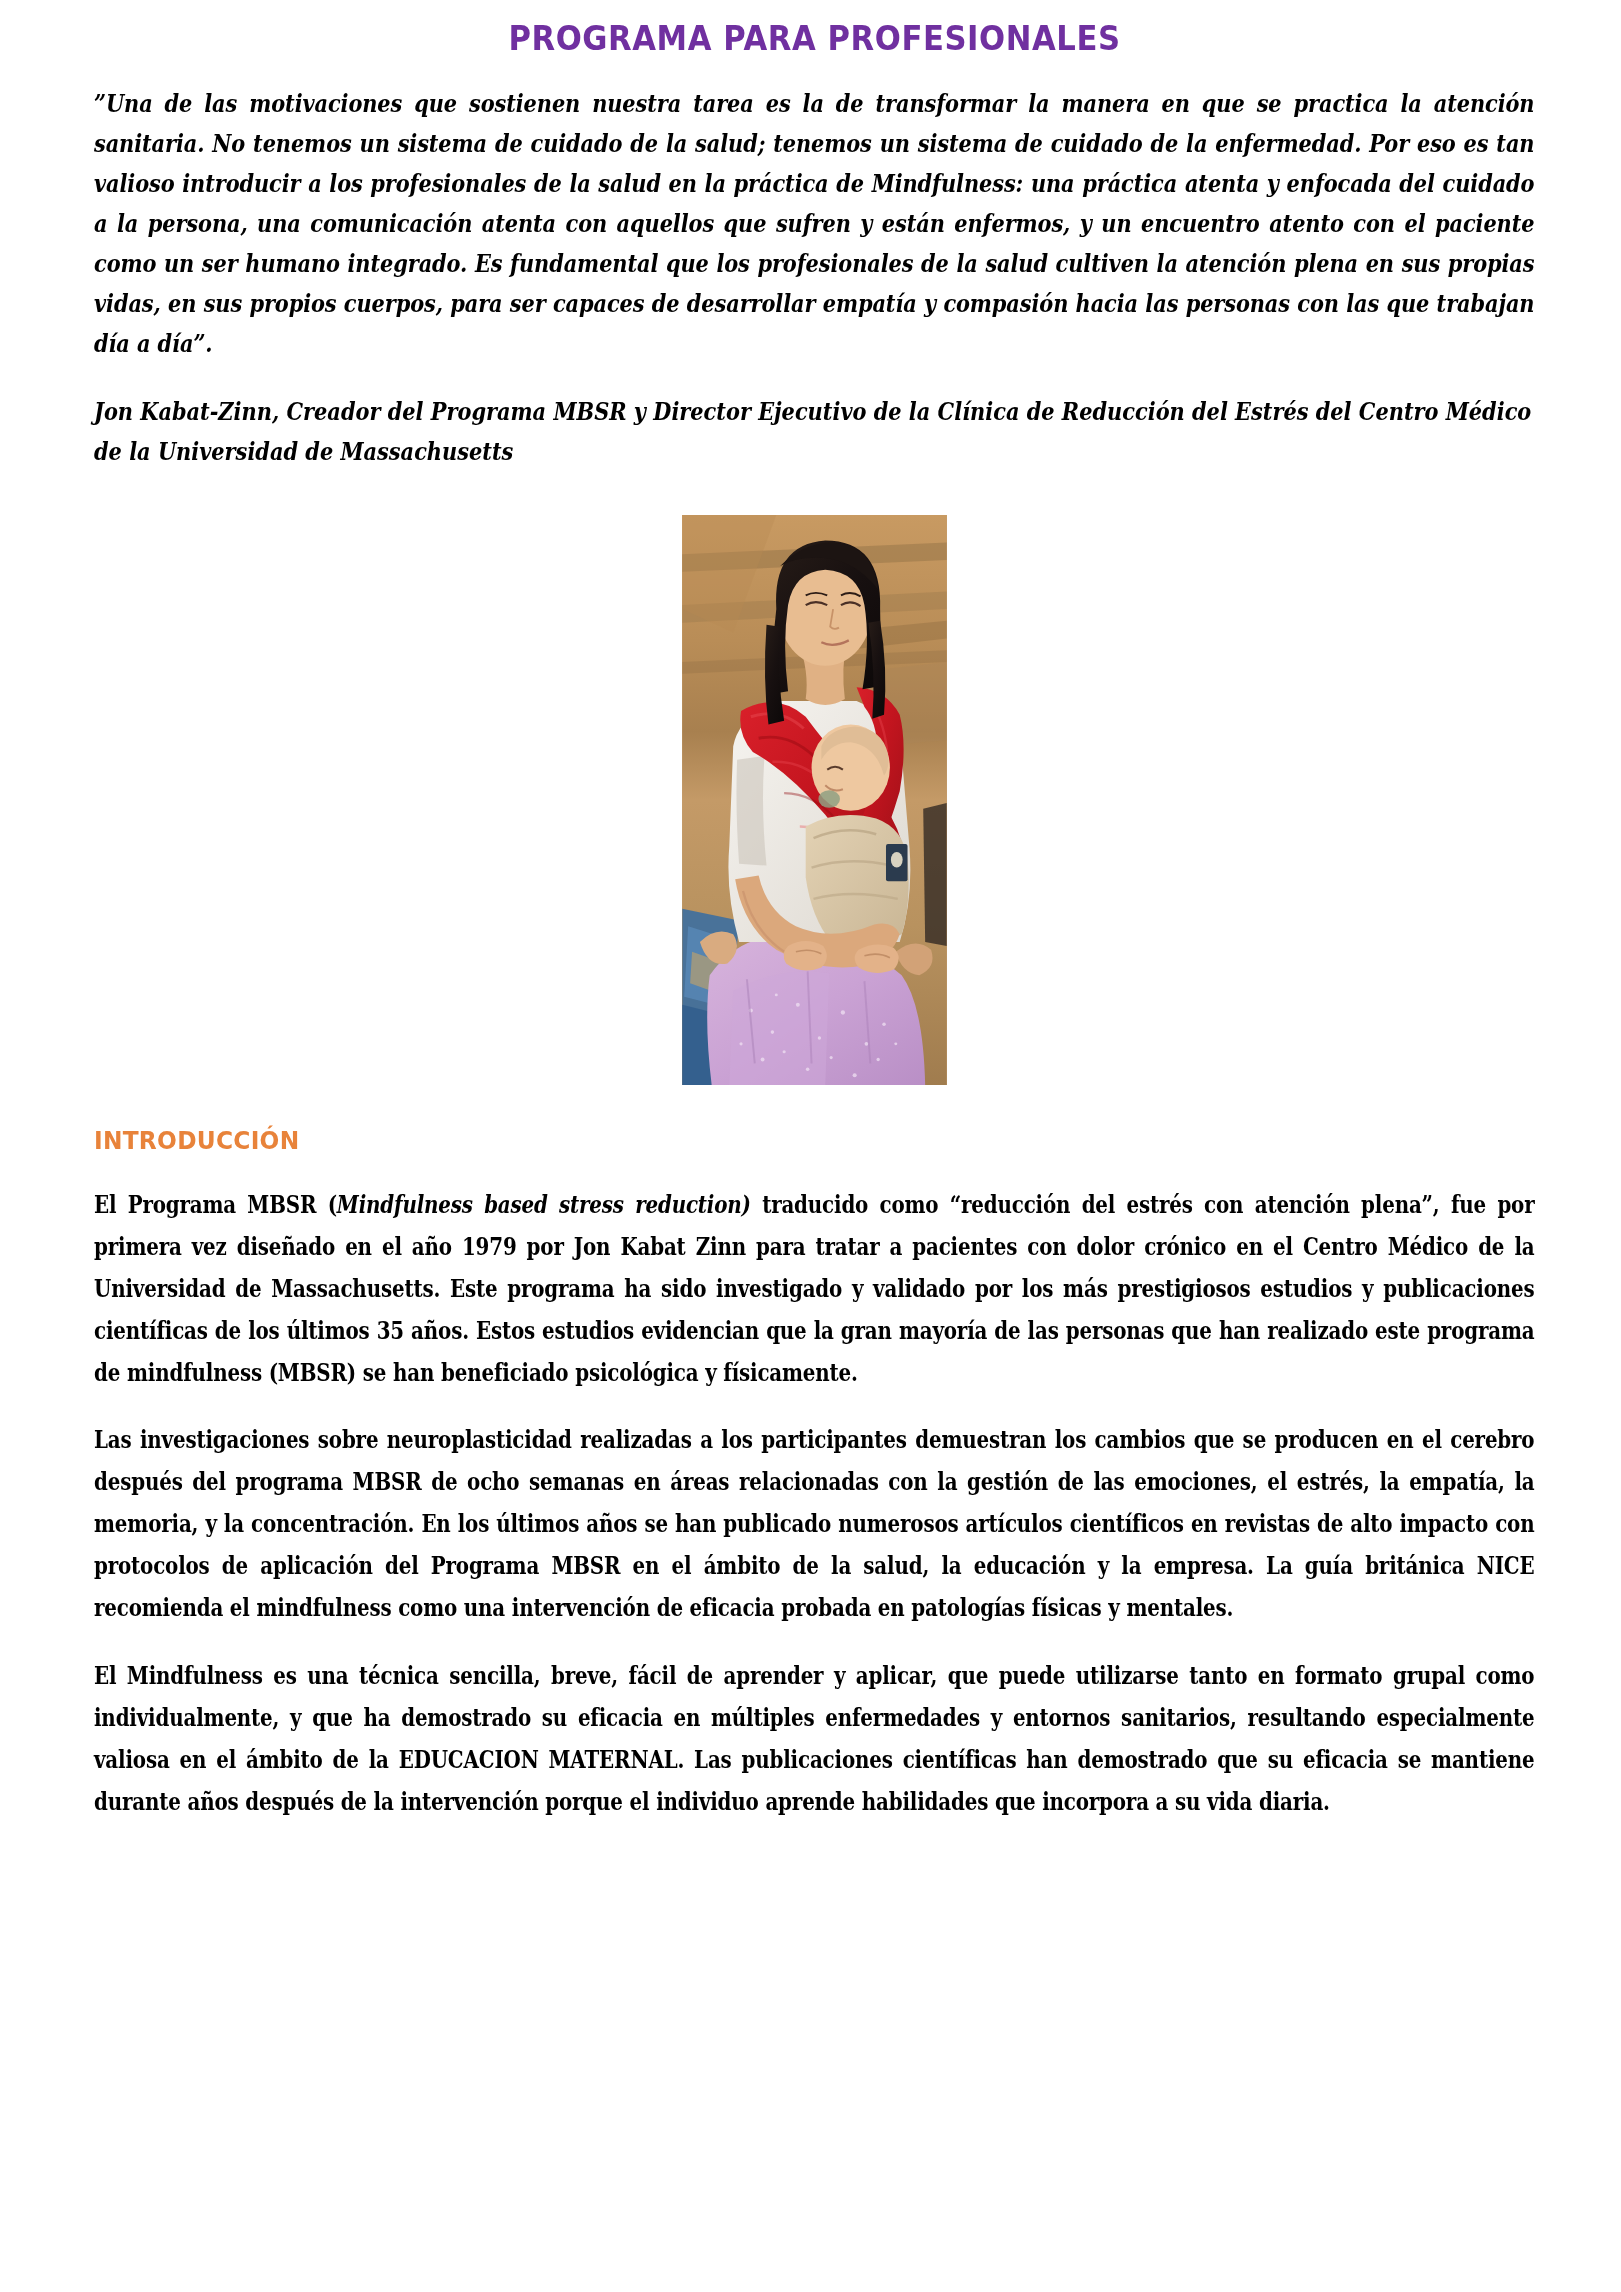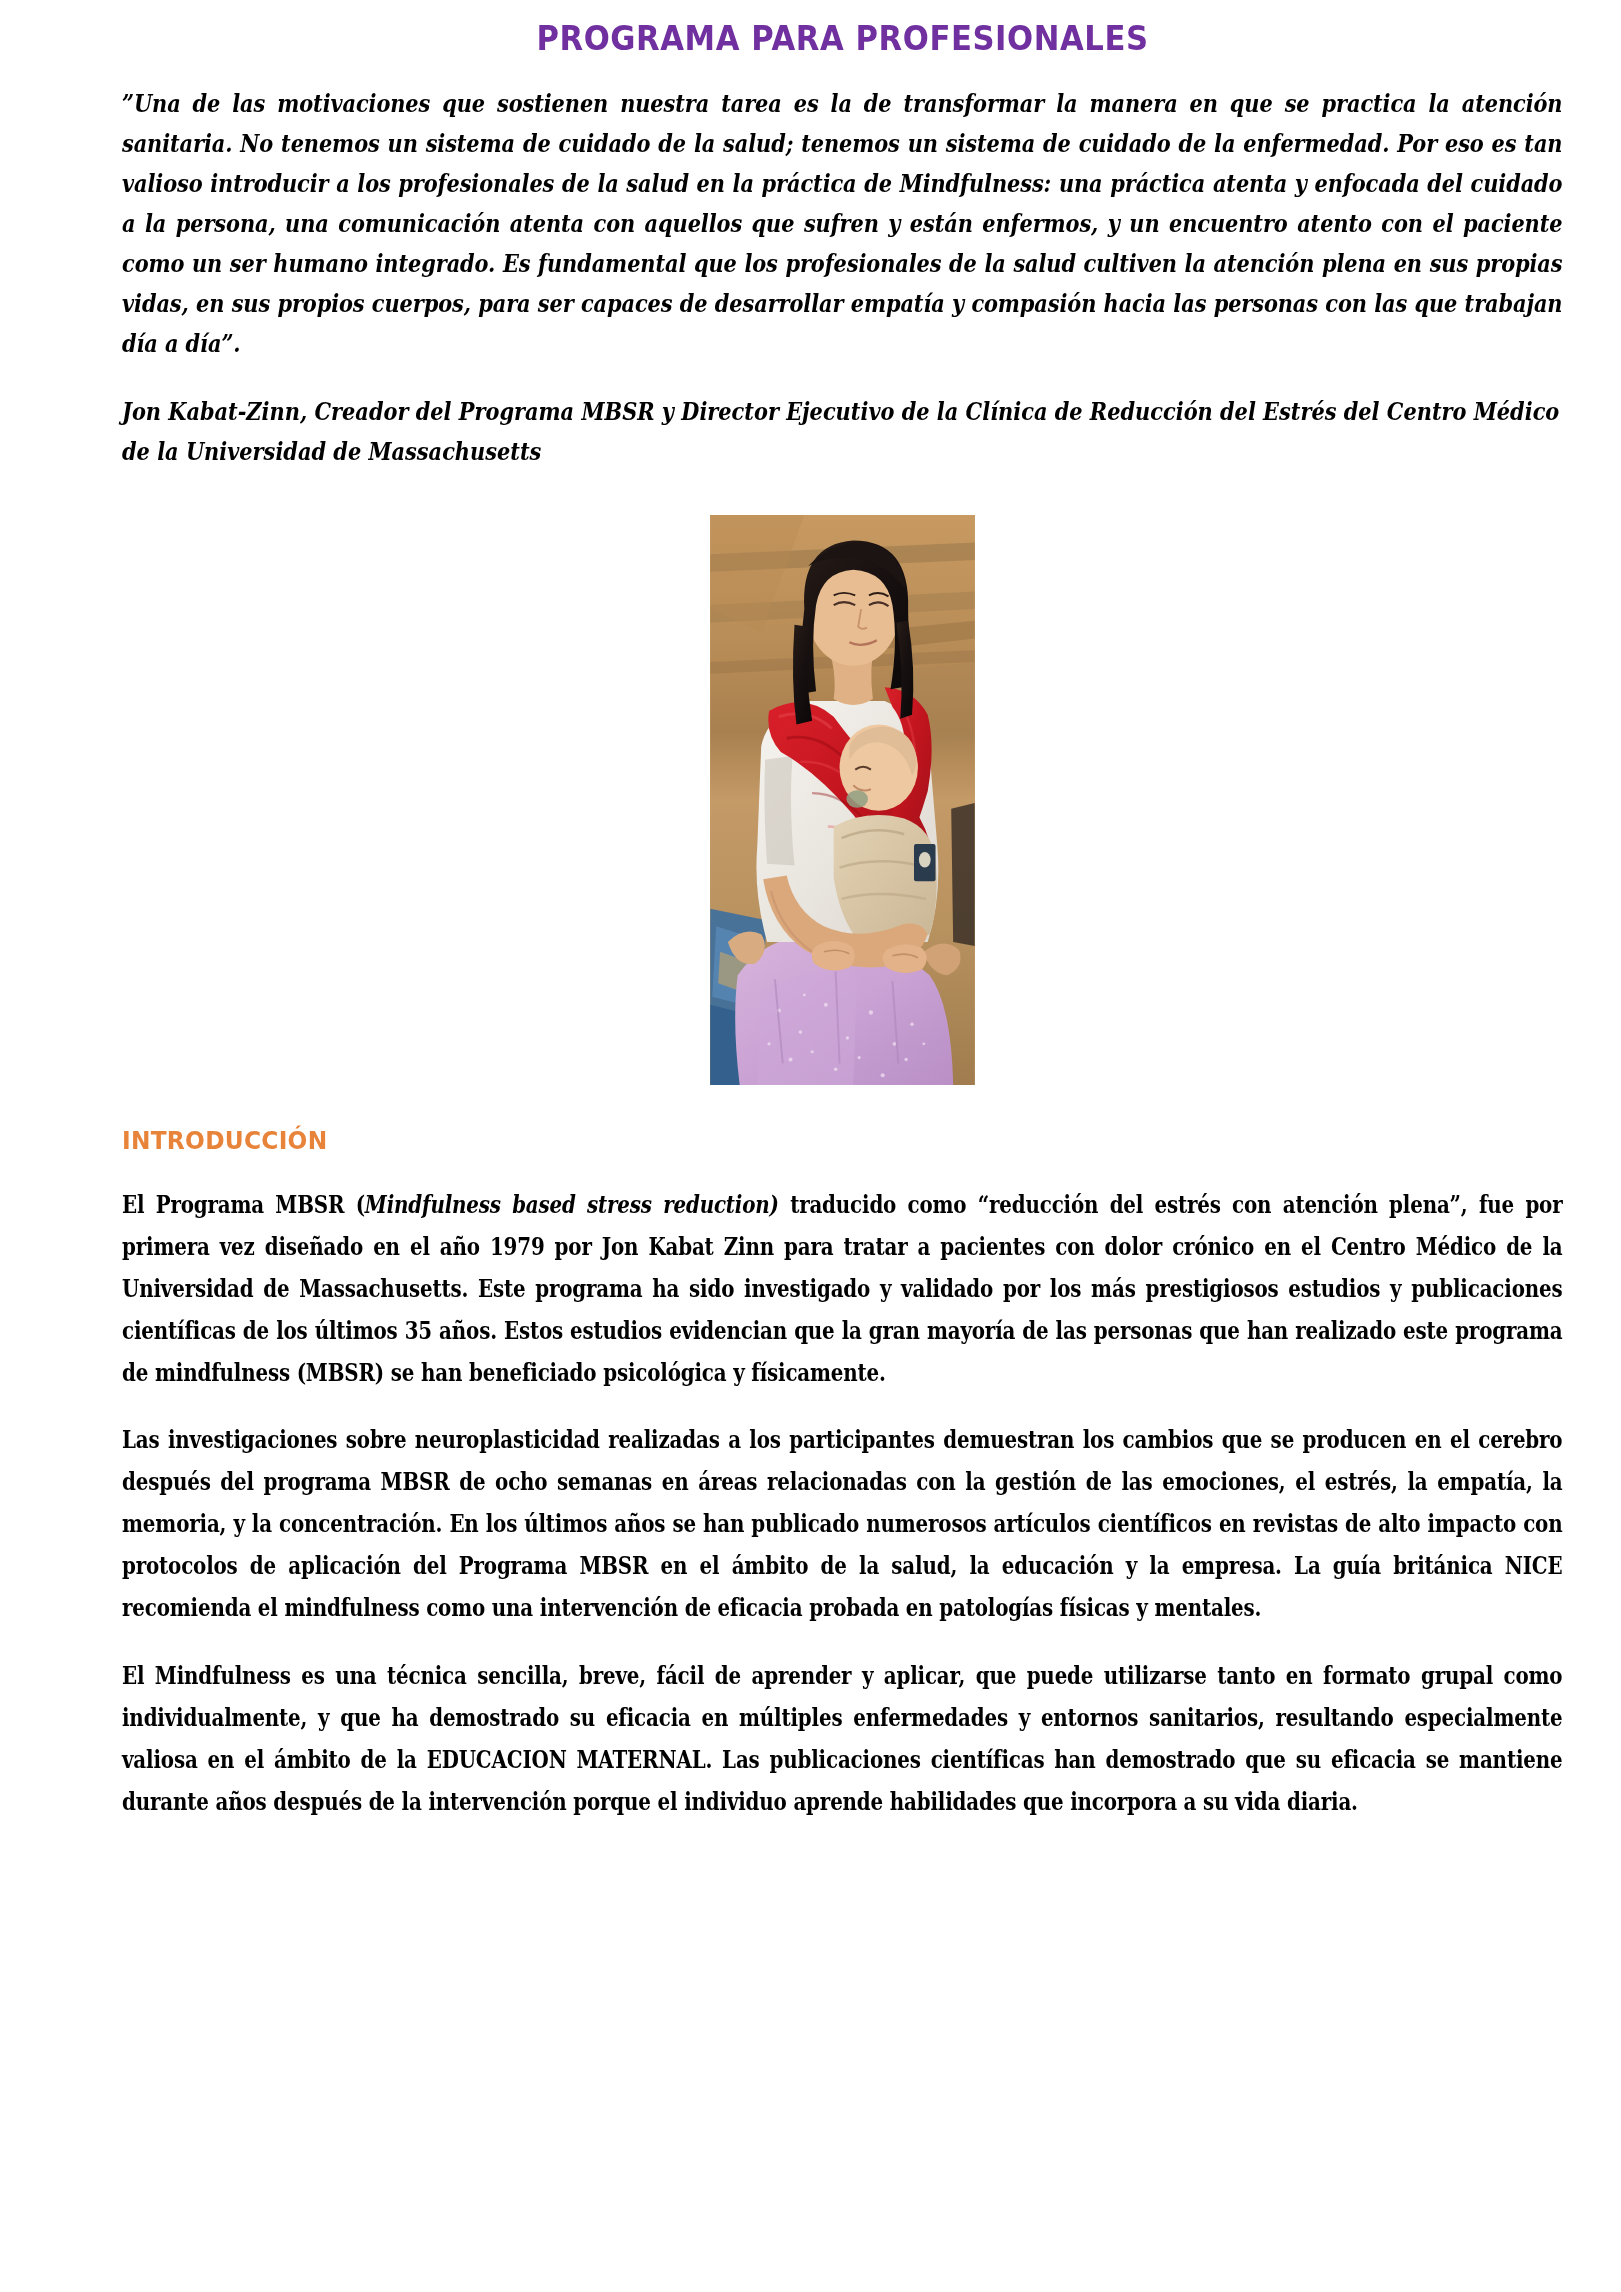--- a/index.html
+++ b/index.html
@@ -14,21 +14,20 @@
     background: #ffffff;
     margin: 0 auto;
     font-family: "Liberation Sans", sans-serif;
     overflow: hidden;
   }
   .content {
     position: absolute;
     left: 94px;
     top: 0;
     width: 1441px;
-    margin-left: 28px;
   }
 
   
   .doc-title {
     margin: 0;
     padding-top: 21.6px;
     text-align: center;
     color: #7030A0;
     font-family: "DejaVu Sans", sans-serif;
     font-weight: bold;

